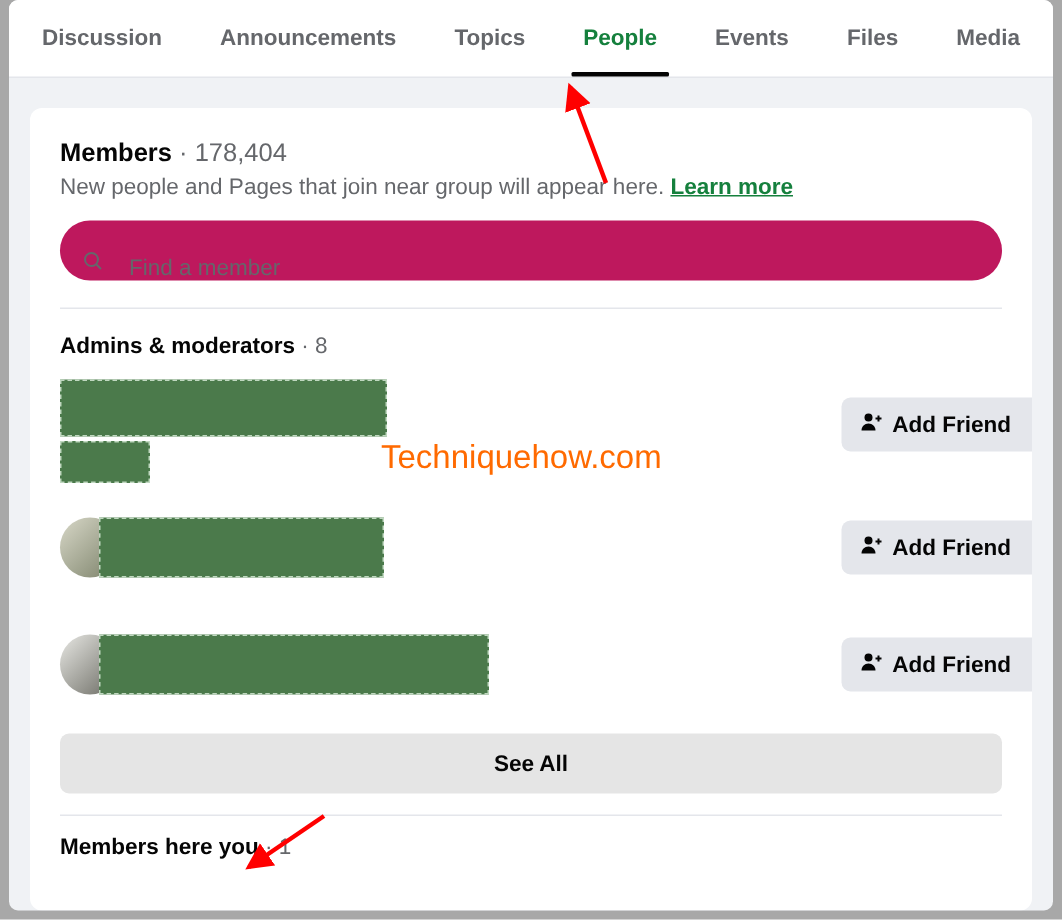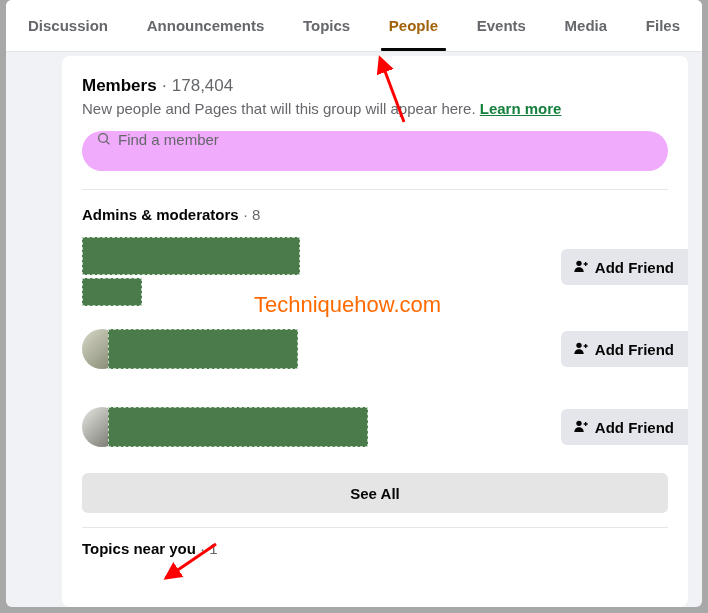--- a/index.html
+++ b/index.html
@@ -34,35 +34,34 @@
     height: 100%;
     display: flex;
     align-items: center;
     font-size: 15px;
     font-weight: 600;
     color: #65676b;
     cursor: pointer;
     position: relative;
   }
   .tab.active {
-    color: #a16207;
+    color: #15803d;
   }
   .tab.active::after {
     content: "";
     position: absolute;
     left: 6px; right: 6px; bottom: 0;
     height: 3px;
     background: #050505;
     border-radius: 1px;
   }
   .content {
     flex:1;
     overflow:hidden;
-    padding: 4px 14px 0 14px;
-    margin-left: 42px;
+    padding: 20px 14px 0 14px;
   }
   .card {
     background: #fff;
     border-radius: 8px;
     height: 100%;
     padding: 20px 20px 0 20px;
     position: relative;
     overflow: hidden;
   }
   .members-h {
@@ -80,27 +79,27 @@
     margin-top: 4px;
   }
   .sub .learn {
     font-weight: 600;
     color: #15803d;
     cursor:pointer;
     text-decoration:underline;
   }
   .search {
     margin-top: 14px;
-    background: #f0abfc;
+    background: #be185d;
     height: 40px;
     border-radius: 20px;
     display: flex;
-    align-items: flex-start;
+    align-items: flex-end;
     padding: 0 14px;
-    gap: 6px;
+    gap: 16px;
   }
   .search svg { width: 16px; height: 16px; fill: none; stroke: #65676b; stroke-width: 2; }
   .search input {
     border: none; background: none; outline: none;
     font-size: 15px; color: #050505;
     flex:1;
   }
   .search input::placeholder { color: #65676b; }
   .divider {
     height: 1px;
@@ -204,36 +203,36 @@
     <div class="tab">
         <span>Topics</span>
       </div>
     <div class="tab active">
         <span>People</span>
       </div>
     <div class="tab">
         <span>Events</span>
       </div>
     <div class="tab">
+        <span>Files</span>
+      </div>
+    <div class="tab">
         <span>Media</span>
-      </div>
-    <div class="tab">
-        <span>Files</span>
       </div>
   </div>
 
   <div class="content">
     <div class="card">
 
       <div class="members-h">
         <span>Members</span>
         <span class="count"> · <span>178,404</span></span>
       </div>
       <div class="sub">
-        <span>New people and Pages that will this group will appear here.</span>
+        <span>New people and Pages that join near group will appear here.</span>
         <span class="learn">Learn more</span>
       </div>
 
       <div class="search">
         <span>
           <svg viewBox="0 0 24 24">
               <circle cx="10.5" cy="10.5" r="6.5"></circle>
               <line x1="20" y1="20" x2="15.2" y2="15.2"></line>
             </svg>
         </span>
@@ -300,21 +299,21 @@
         </button>
       </div>
 
       <button class="seeall">
         <span>See All</span>
       </button>
 
       <div class="divider" style="margin:14px 0 12px 0;"></div>
 
       <div class="section-h">
-        <span>Topics near you</span>
+        <span>Members here you</span>
         <span class="cnt"> · <span>1</span></span>
       </div>
 
     </div>
   </div>
 
   <div class="watermark">Techniquehow.com</div>
 
   <svg class="arrow" style="left:360px; top:50px;" width="50" height="80">
     <defs>

